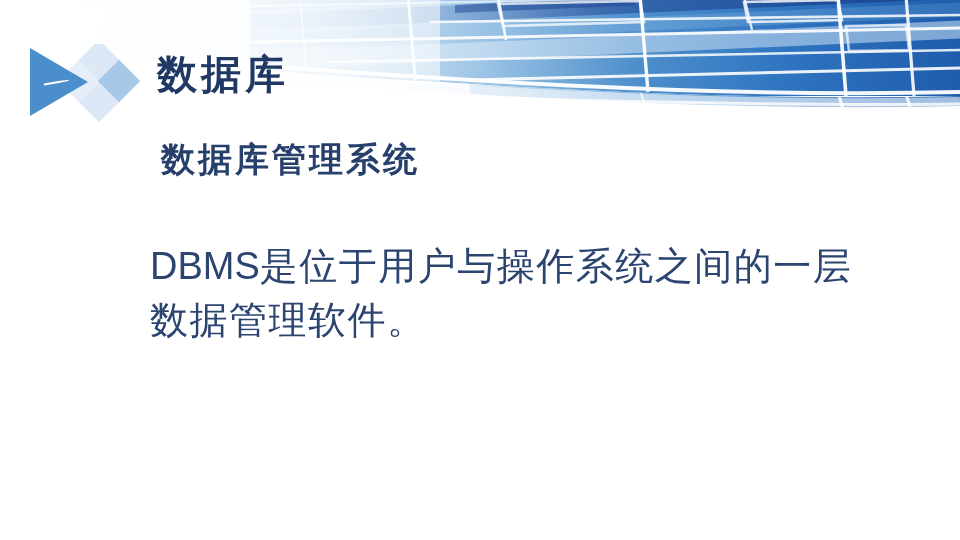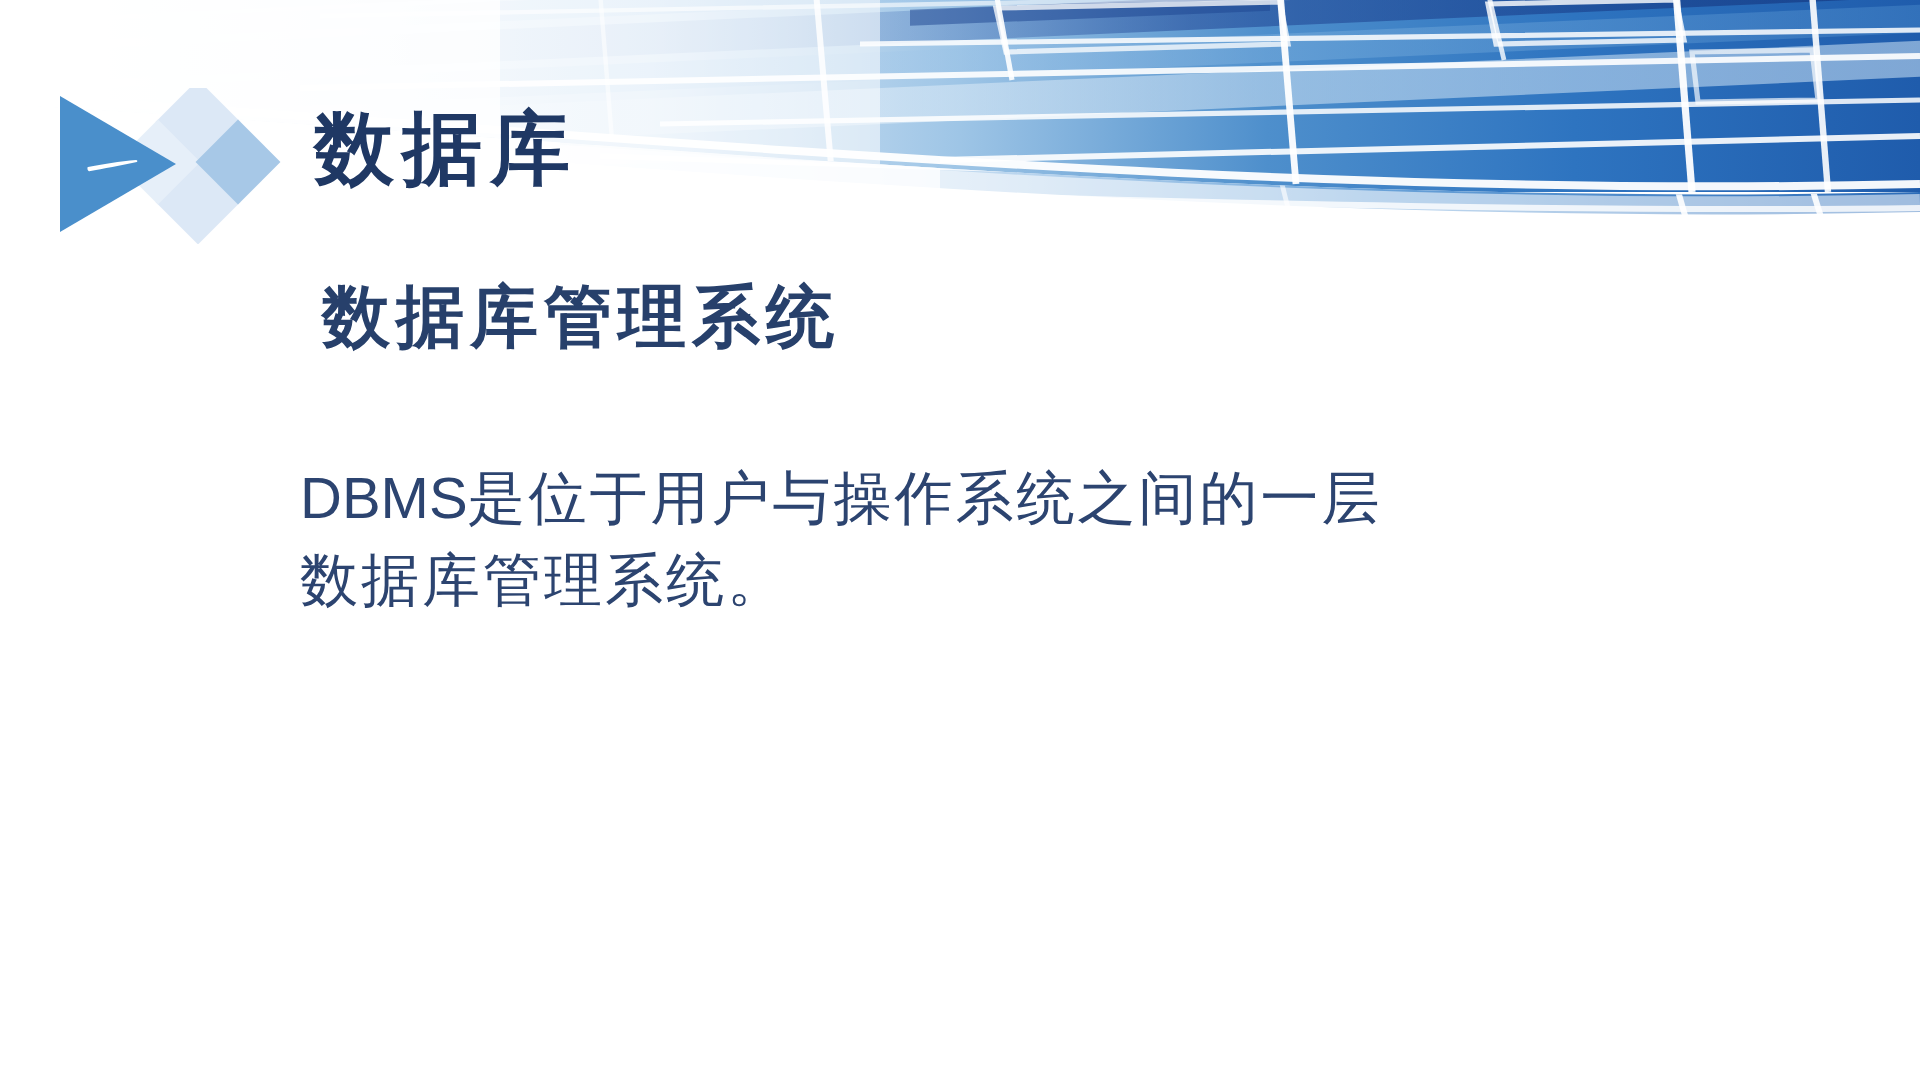--- a/index.html
+++ b/index.html
@@ -65,24 +65,24 @@
     color: #27406B;
     line-height: 1.2;
     white-space: nowrap;
     margin-left: 17px;
   }
 
   
   #body-text {
     position: absolute;
     left: 150px;
-    top: 230px;
+    top: 240px;
     width: 700px;
     font-family: "Liberation Serif", "DejaVu Serif", serif;
-    font-size: 29px;
+    font-size: 38px;
     font-weight: 400;
     letter-spacing: 1.5px;
     color: #2C4470;
     line-height: 1.42;
   }
   #body-text .ln { display: block; white-space: nowrap; }
   #body-text .lat {
     font-family: "Liberation Sans", "DejaVu Sans", sans-serif;
     font-weight: 400;
     letter-spacing: 0px;
@@ -263,18 +263,18 @@
     </svg>
 
   </div>
 
   <div id="title">数据库</div>
 
   <div id="subtitle">数据库管理系统</div>
 
   <div id="body-text">
     <span class="ln"><span class="lat">DBMS</span><span>是位于用户与操作系统之间的一层</span></span>
-    <span class="ln">数据库管理系统。</span>
+    <span class="ln">数据管理软件。</span>
   </div>
 
   <div id="page-number">5</div>
 
 </div>
 
 </body></html>

